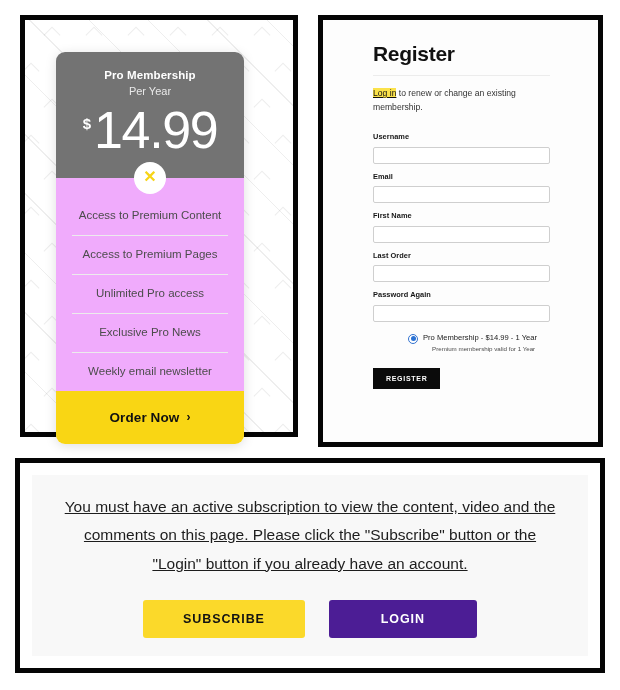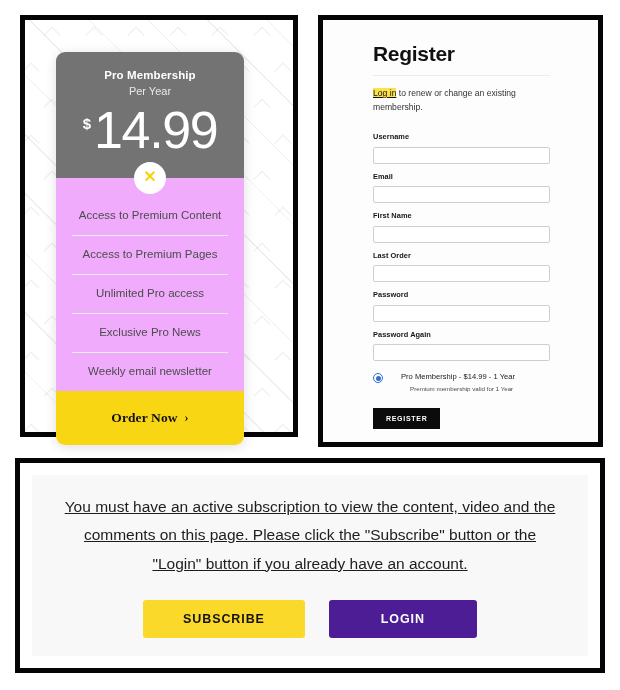--- a/index.html
+++ b/index.html
@@ -157,21 +157,20 @@
     padding: 19px 6px;
     font-size: 13.5px;
     font-weight: bold;
     color: #111111;
     cursor: pointer;
     letter-spacing: 0.1px;
     display: flex;
     align-items: center;
     justify-content: center;
     gap: 7px;
-    font-family: Liberation Serif, serif;
   }
   .order-btn .chev {
     font-size: 12px;
     font-weight: bold;
   }
 
   
   #register-panel {
     left: 318px;
     top: 15px;
@@ -235,21 +234,22 @@
     padding: 0 4px;
     font-family: "Liberation Sans", sans-serif;
     color: #222;
     outline: none;
   }
 
   .plan-option {
     display: flex;
     align-items: flex-start;
     margin-top: 11px;
-    gap: 18px;
+    gap: 5px;
+    justify-content: center;
   }
   .radio {
     width: 8px;
     height: 8px;
     border-radius: 50%;
     border: 1px solid #3272d0;
     background: #ffffff;
     flex: 0 0 auto;
     margin-top: 1px;
     position: relative;
@@ -486,24 +486,20 @@
       <div class="field">
         <div class="field-label">First Name</div>
         <input class="field-input" type="text" placeholder="" style="">
       </div>
 
       <div class="field">
         <div class="field-label">Last Order</div>
         <input class="field-input" type="text" placeholder="" style="">
       </div>
 
-      <div class="field">
-        <div class="field-label">Password</div>
-        <input class="field-input" type="password" placeholder="" style="">
-      </div>
 
       <div class="field">
         <div class="field-label">Password Again</div>
         <input class="field-input" type="password" placeholder="" style="">
       </div>
 
       <div class="plan-option">
         <div class="radio"></div>
         <div class="plan-option-text">
           <div class="opt-main">Pro Membership - $14.99 -  1 Year</div>

